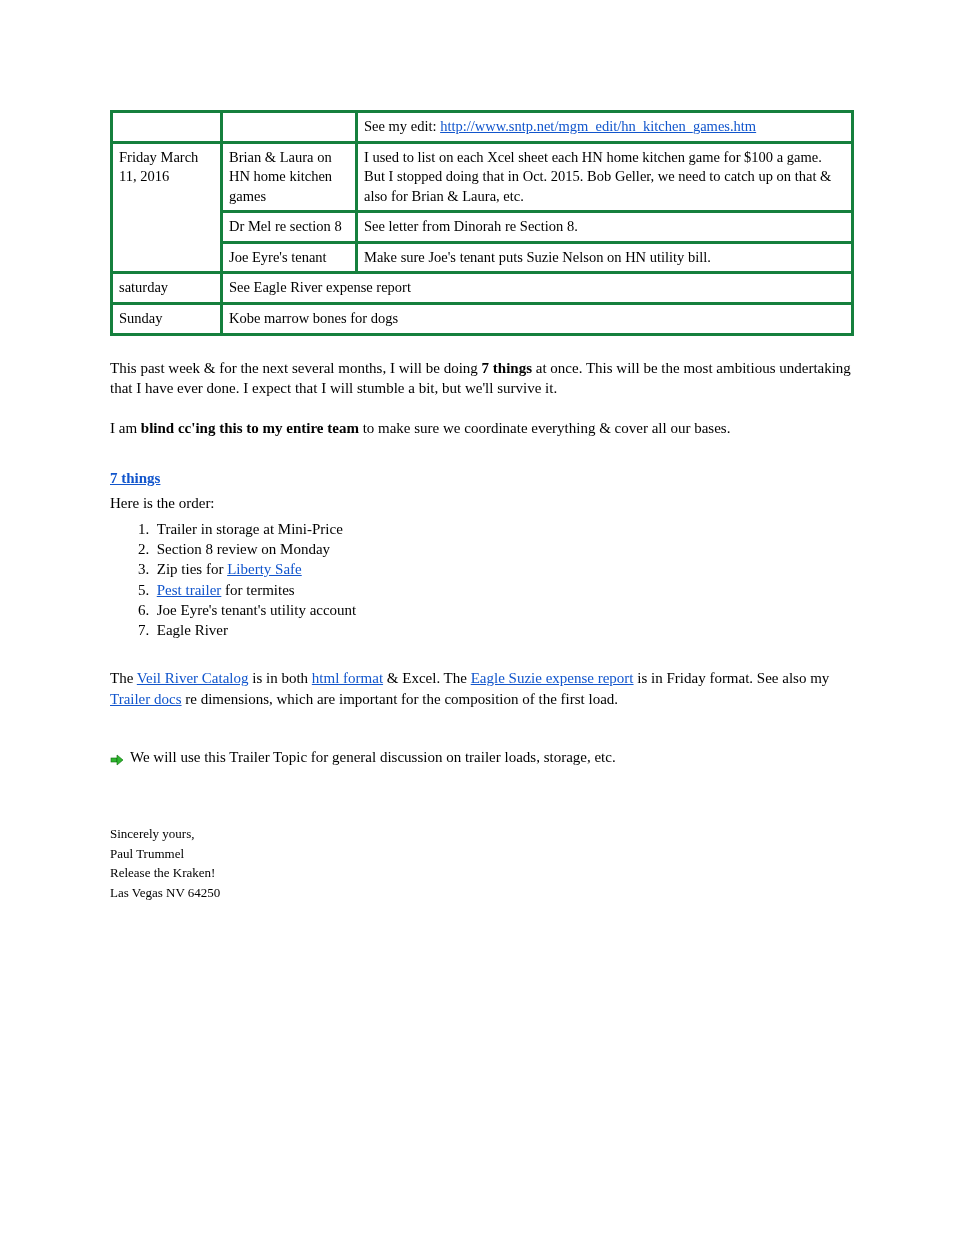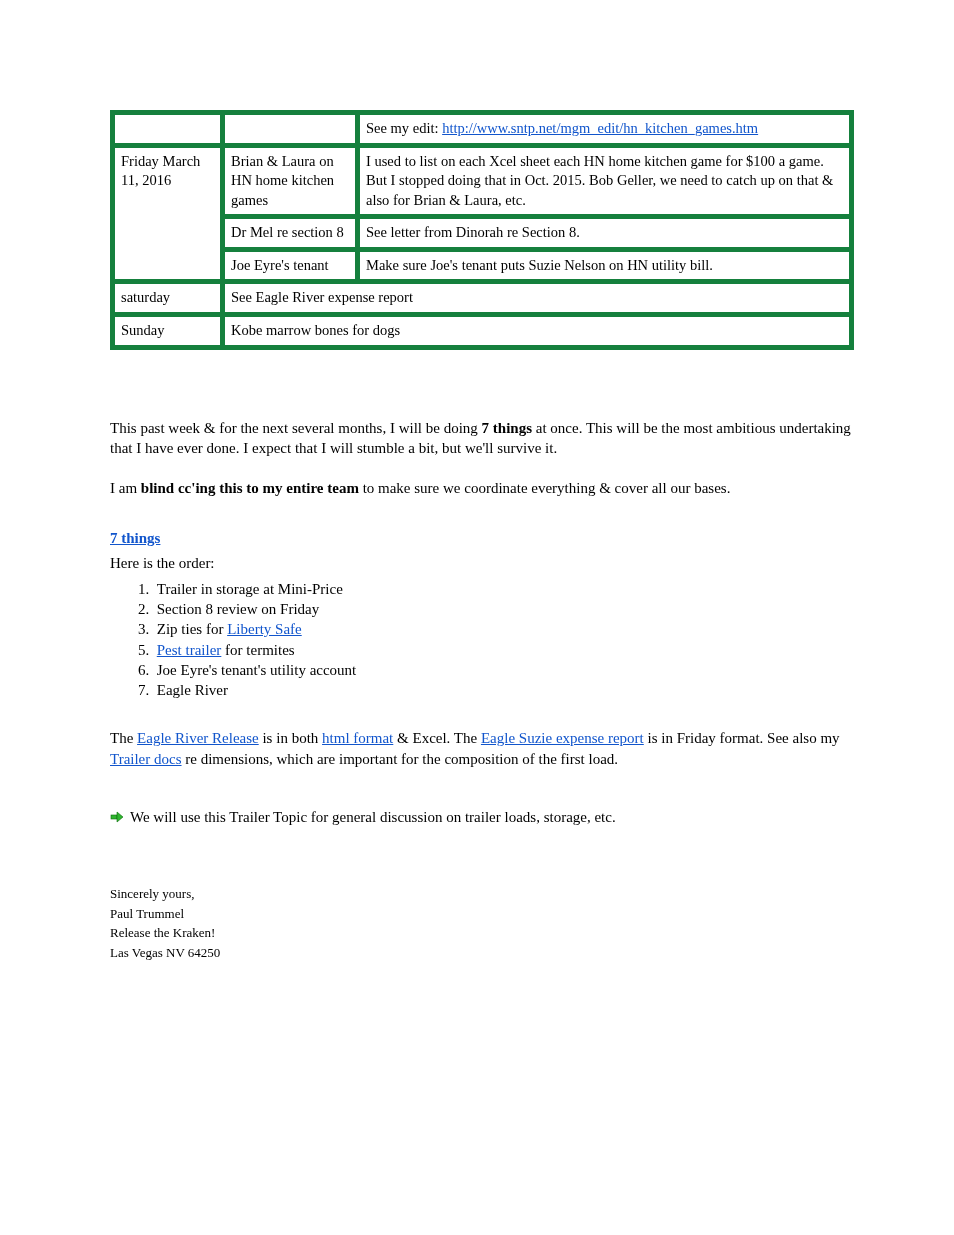--- a/index.html
+++ b/index.html
@@ -12,34 +12,34 @@
     color: #000;
     padding: 110px 100px 60px 110px;
     line-height: 1.35;
   }
   table {
     border-collapse: collapse;
     width: 100%;
     table-layout: fixed;
   }
   td {
-    border: 5px solid #15803d;
+    border: 3px solid #15803d;
     vertical-align: top;
     padding: 4px 6px;
     font-size: 14.5px;
     line-height: 1.35;
   }
   .col1 { width: 110px; }
   .col2 { width: 135px; }
   a.link { color: #1155cc; text-decoration: underline; }
-  .body-text { margin-top: 68px; }
+  .body-text { margin-top: 22px; }
   .para { margin: 0 0 6px 0; }
   .bold { font-weight: bold; }
   .heading { font-weight: bold; font-size: 15px; margin-top: 30px; margin-bottom: 4px; }
-  .arrow-line { display: flex; align-items: center; gap: 6px; margin-top: 38px; }
+  .arrow-line { display: flex; align-items: flex-end; gap: 6px; margin-top: 38px; }
   .arrow-icon { flex: 0 0 auto; margin-top: 1px; }
   .sig { margin-top: 58px; font-size: 13px; }
   .sig-line { margin-bottom: 2px; }
 </style>
 </head>
 <body>
 
 <table>
   <colgroup>
       <col class="col1">
@@ -88,29 +88,29 @@
     <span>I am </span><span class="bold">blind cc'ing this to my entire team</span><span> to make sure we coordinate everything &amp; cover all our bases.</span>
   </p>
 
   <div class="heading">
     <a class="link">7 things</a>
   </div>
   <p class="para">Here is the order:</p>
 
   <div style="padding-left:28px; margin-top:4px;">
     <div>1.&nbsp;&nbsp;<span>Trailer in storage at Mini-Price</span></div>
-    <div>2.&nbsp;&nbsp;<span>Section 8 review on Friday</span></div>
+    <div>2.&nbsp;&nbsp;<span>Section 8 review on Monday</span></div>
     <div>3.&nbsp;&nbsp;<span>Zip ties for </span><a class="link">Liberty Safe</a></div>
     <div>5.&nbsp;&nbsp;<a class="link">Pest trailer</a><span> for termites</span></div>
     <div>6.&nbsp;&nbsp;<span>Joe Eyre's tenant's utility account</span></div>
     <div>7.&nbsp;&nbsp;<span>Eagle River</span></div>
   </div>
 
   <p class="para" style="margin-top:28px;">
-    <span>The </span><a class="link">Eagle River Release</a><span> is in both </span><a class="link">html format</a><span> &amp; Excel.  The </span><a class="link">Eagle Suzie expense report</a><span> is in Friday format.  See also my </span><a class="link">Trailer docs</a><span> re dimensions, which are important for the composition of the first load.</span>
+    <span>The </span><a class="link">Veil River Catalog</a><span> is in both </span><a class="link">html format</a><span> &amp; Excel.  The </span><a class="link">Eagle Suzie expense report</a><span> is in Friday format.  See also my </span><a class="link">Trailer docs</a><span> re dimensions, which are important for the composition of the first load.</span>
   </p>
 
   <div class="arrow-line">
     <svg class="arrow-icon" width="14" height="14" viewBox="0 0 14 14">
       <rect x="1" y="5" width="6" height="4" fill="#2fb52f" stroke="#0a6b0a" stroke-width="0.6"></rect>
       <polygon points="7,2 13,7 7,12" fill="#2fb52f" stroke="#0a6b0a" stroke-width="0.6"></polygon>
     </svg>
     <span>We will use this Trailer Topic for general discussion on trailer loads, storage, etc.</span>
   </div>
 

